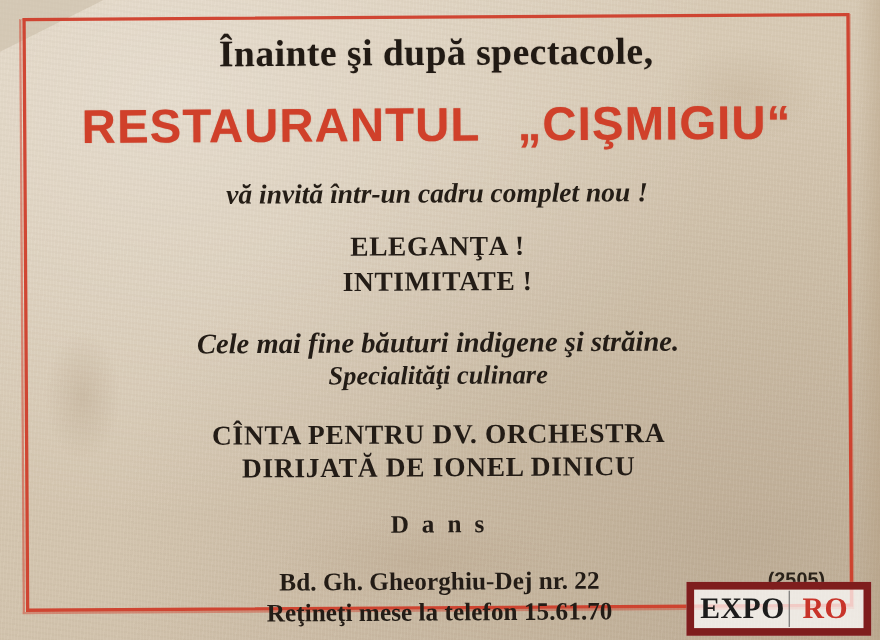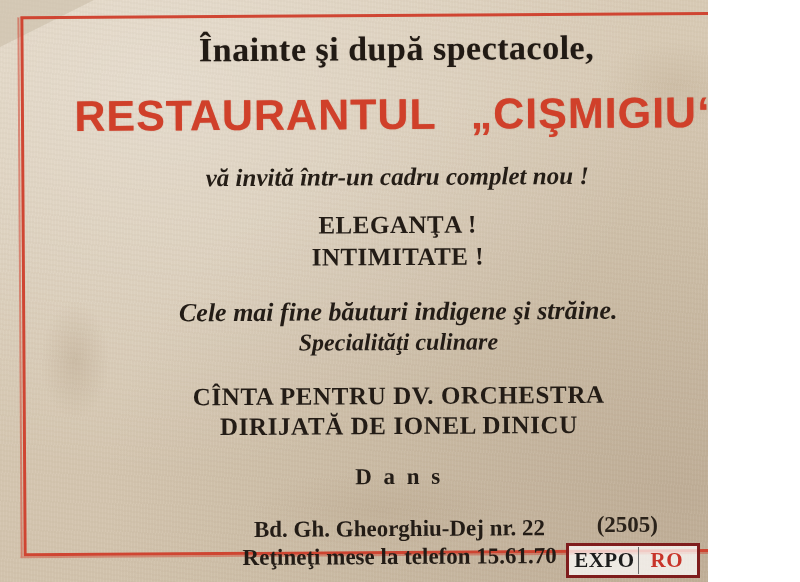--- a/index.html
+++ b/index.html
@@ -2,21 +2,21 @@
 <html><head>
 <meta charset="utf-8">
 <style>
   html, body {
     margin: 0;
     padding: 0;
     background: #ffffff;
   }
   #page {
     position: relative;
-    width: 708px;
+    width: 800px;
     height: 582px;
     overflow: hidden;
     background: #5eead4;
     font-family: "Liberation Serif", serif;
   }
 
   
   .paper {
     position: absolute;
     left: 0;
@@ -183,39 +183,39 @@
   .l-phone {
     margin-top: 2px;
     font-size: 23px;
     font-weight: bold;
   }
 
   .ref {
     position: absolute;
     right: 50px;
     bottom: 44px;
-    font-family: Liberation Serif, serif;
-    font-size: 23px;
+    font-family: Liberation Sans, sans-serif;
+    font-size: 18px;
     font-weight: bold;
     color: #2a221a;
   }
 
   
   .watermark {
     position: absolute;
     right: 8px;
     bottom: 4px;
     display: flex;
     align-items: stretch;
     font-family: "Liberation Serif", serif;
     font-weight: bold;
-    font-size: 21px;
+    font-size: 27px;
     letter-spacing: 0.5px;
     background: rgba(255,255,255,0.72);
-    border: 3px solid #7f1d1d;
+    border: 7px solid #7f1d1d;
     padding: 1px 2px 1px 0;
   }
   .watermark .wm-expo {
     color: #1c1c1c;
     padding: 1px 3px 1px 5px;
     border-right: 1px solid #6b6b6b;
   }
   .watermark .wm-ro {
     color: #c8342a;
     padding: 1px 12px;

